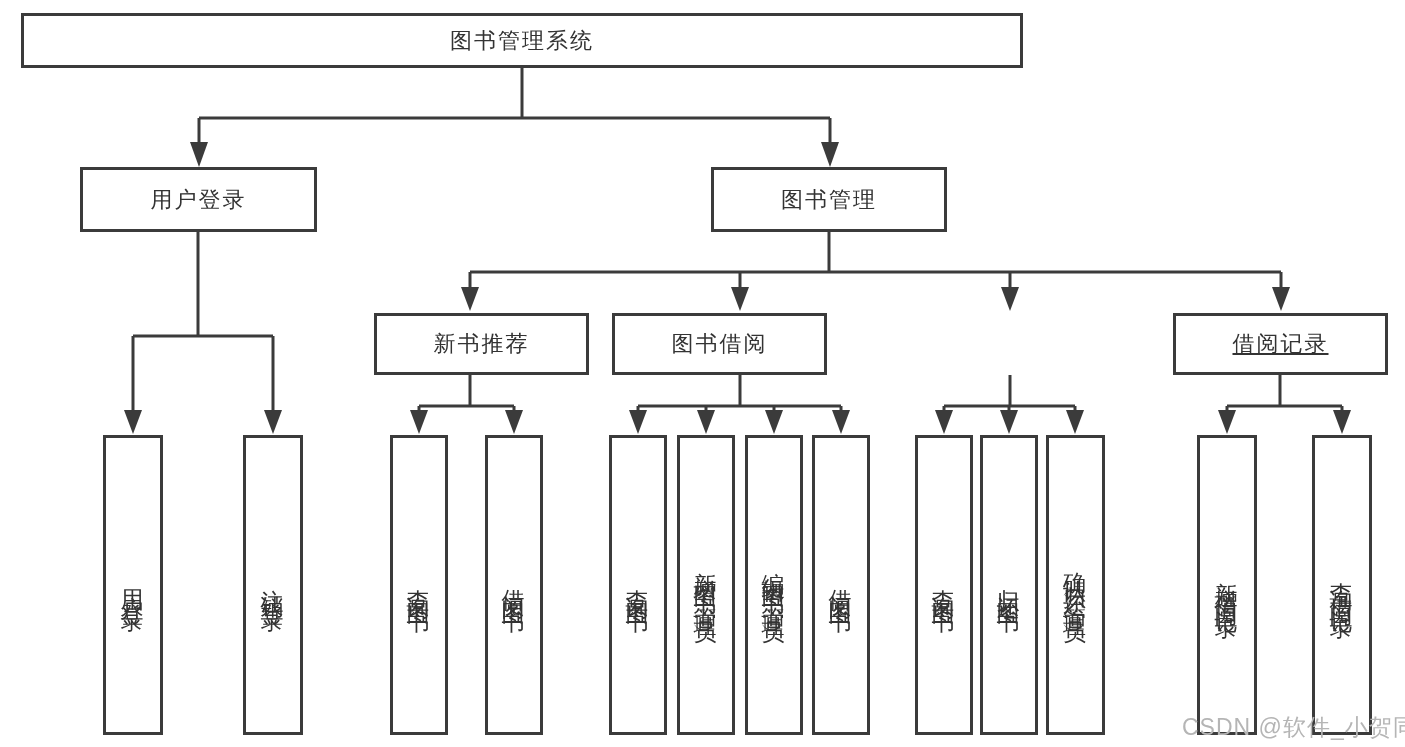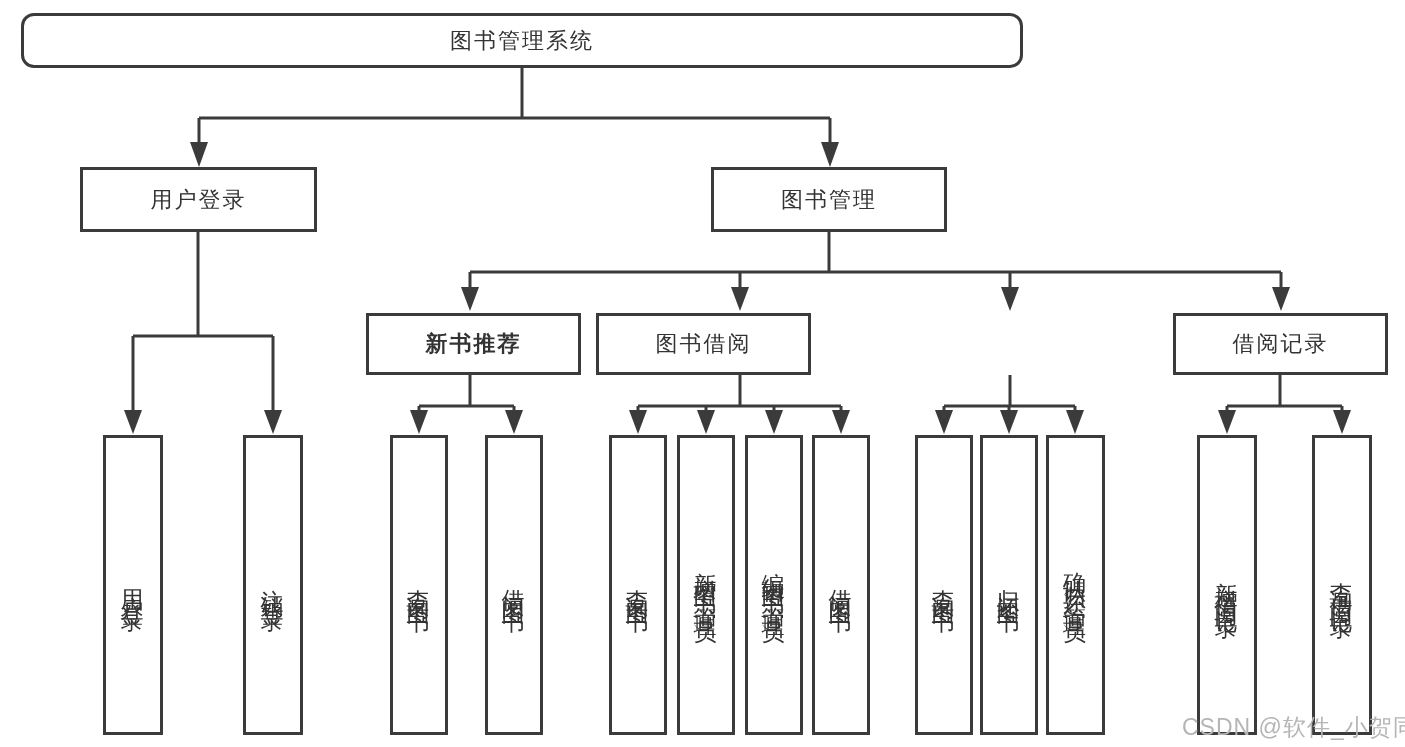--- a/index.html
+++ b/index.html
@@ -26,28 +26,28 @@
     border: 3px solid #3b3b3b;
     background: #ffffff;
     display: flex;
     align-items: center;
     justify-content: center;
     color: #333333;
     font-size: 22px;
     letter-spacing: 2px;
     z-index: 2;
   }
-  .node.root   { left: 21px;  top: 13px;  width: 1002px; height: 55px; border-radius: 13px; }
+  .node.root   { left: 21px;  top: 13px;  width: 1002px; height: 55px; }
   .node.lv2a   { left: 80px;  top: 167px; width: 237px;  height: 65px; }
   .node.lv2b   { left: 711px; top: 167px; width: 236px;  height: 65px; align-items: center; }
   .node.lv3    { top: 313px; height: 62px; width: 215px; }
-  .node.g3a    { left: 366px; font-weight: bold; }
-  .node.g3b    { left: 596px; justify-content: center; }
+  .node.g3a    { left: 374px; }
+  .node.g3b    { left: 612px; justify-content: center; }
   .node.g3c    { left: 903px; }
-  .node.g3d    { left: 1173px; }
+  .node.g3d    { left: 1173px; text-decoration: underline; }
   .node.tall   { top: 435px; height: 300px; width: 58px; }
   .node.tall span {
     writing-mode: vertical-rl;
     text-orientation: mixed;
     letter-spacing: 7px;
     font-size: 23px;
     white-space: nowrap;
   }
   .t1  { left: 103px;  width: 60px !important; }
   .t2  { left: 243px;  width: 60px !important; }

